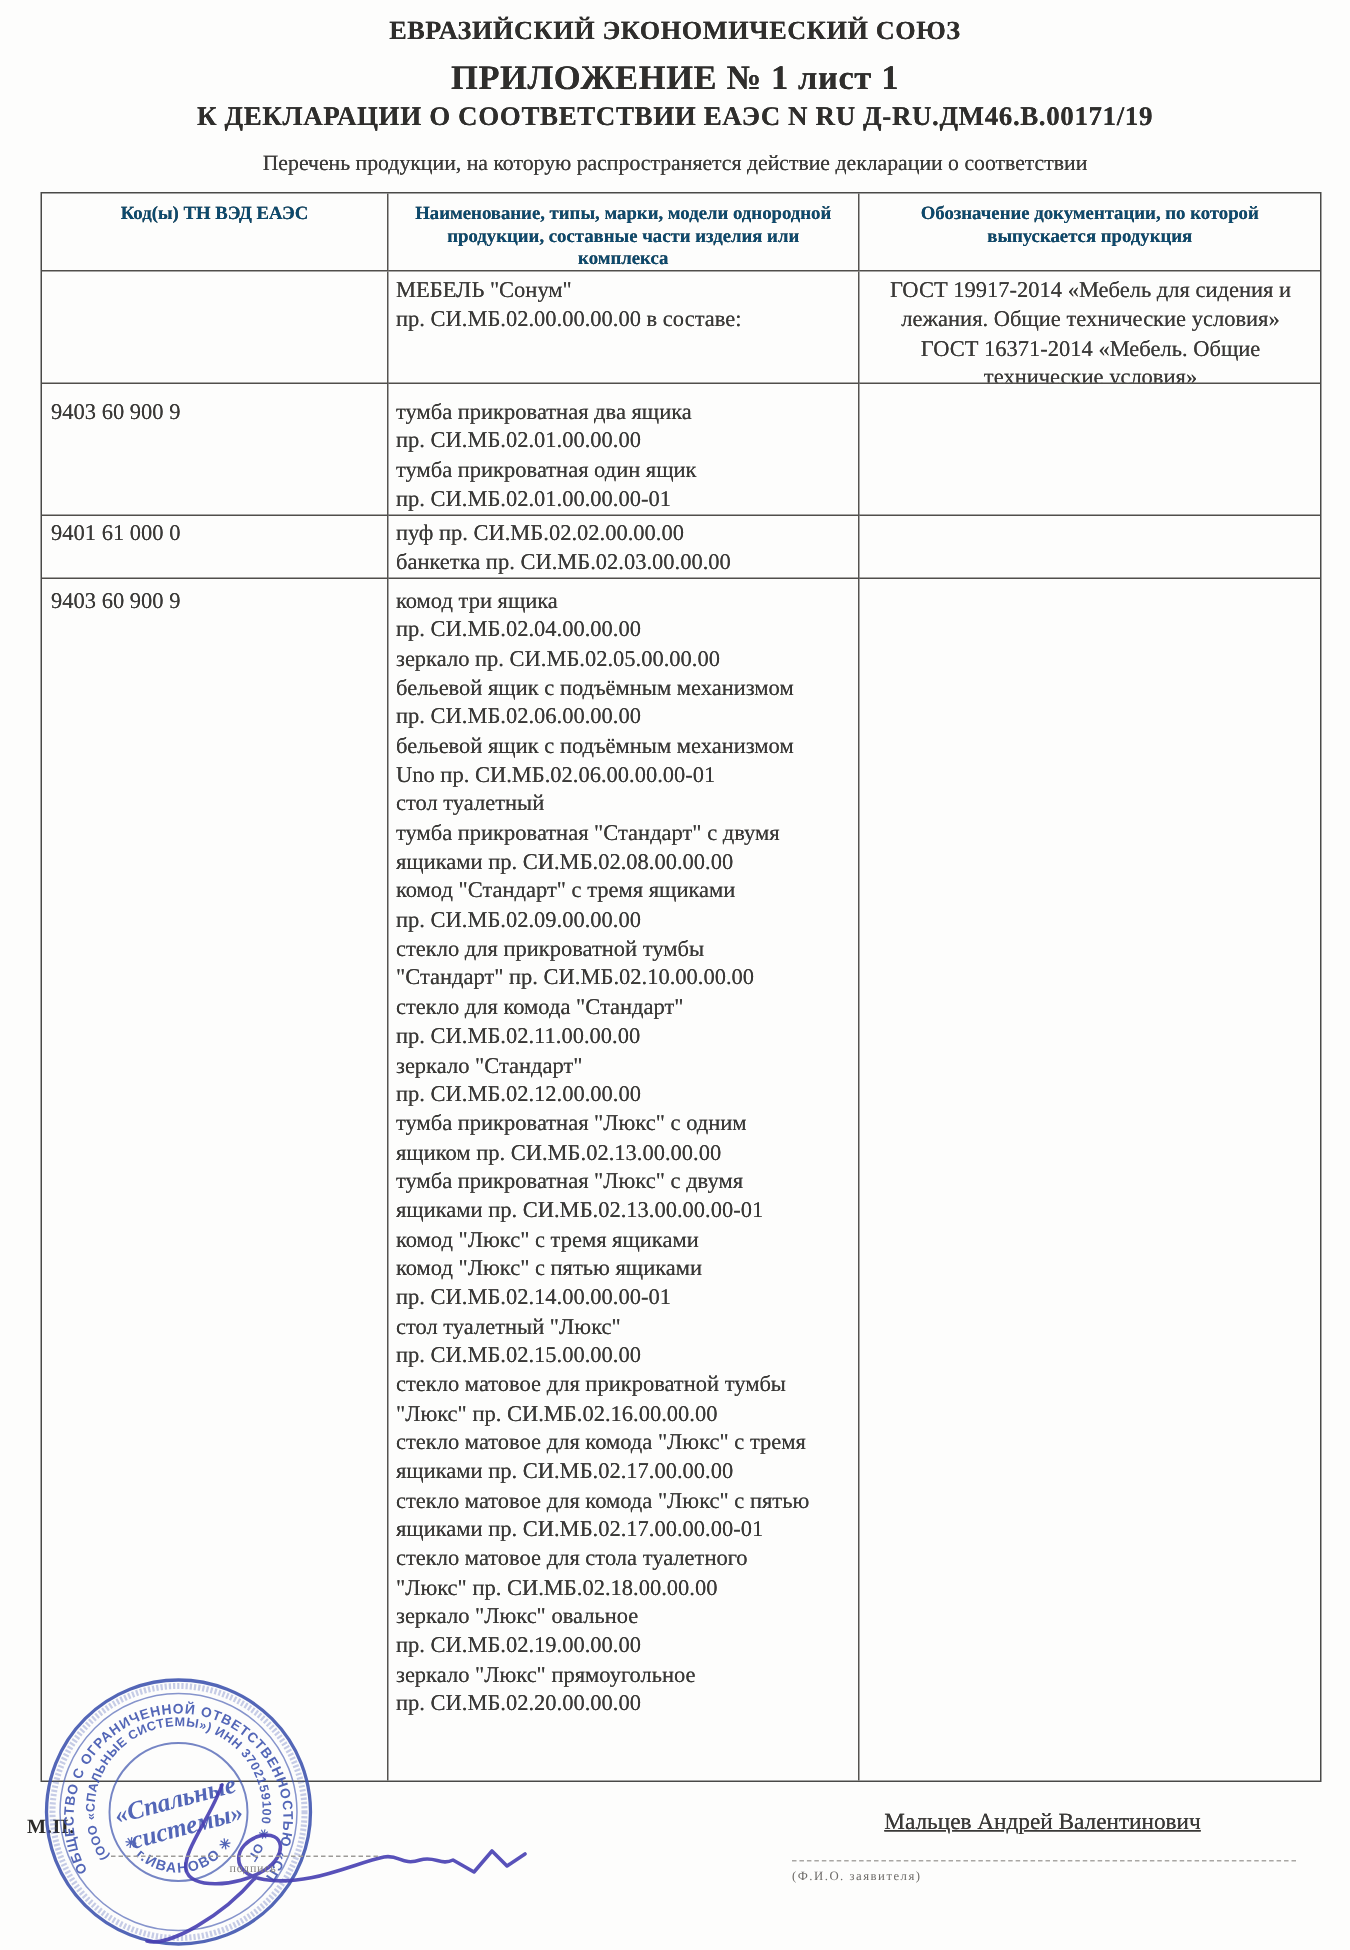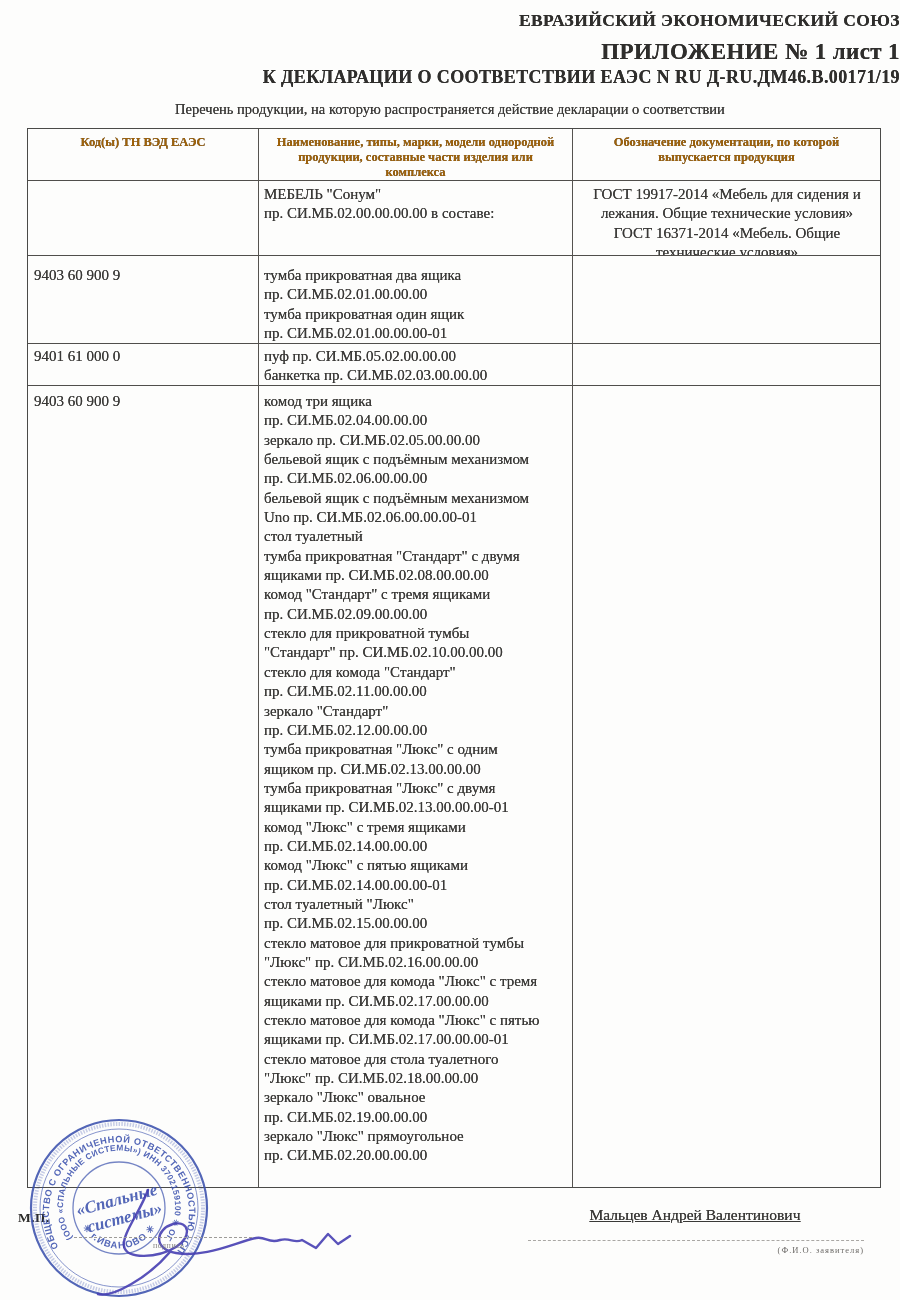--- a/index.html
+++ b/index.html
@@ -7,21 +7,21 @@
     width:900px;height:1300px;
     background:#fdfdfc;
     font-family:"Liberation Serif", serif;
     color:#3a3937;
     position:relative;
     overflow:hidden;
   }
   .abs{position:absolute;}
   
   .title-line{
-    left:0;right:0;text-align:right;
+    left:0;right:0;text-align:center;
     font-weight:bold;color:#2f2e2c;
     text-shadow:0 0 .4px #2f2e2c;
     letter-spacing:.4px;
   }
   .t1{top:10px;font-size:17.5px;}
   .t2{top:39px;font-size:23px;}
   .t3{top:67px;font-size:18px;}
   .subtitle{
     top:101px;left:0;right:0;text-align:center;
     font-size:14.5px;color:#3c3b39;text-shadow:0 0 .3px #3c3b39;
@@ -41,36 +41,36 @@
   }
   .tr > div:last-child{border-right:none;text-align:center;}
   .tr:last-child > div{border-bottom:none;}
   .r-head{height:52px;}
   .r-a{height:75px;}
   .r-b{height:88px;}
   .r-c{height:42px;}
   .r-d{height:801px;}
   .th{
     text-align:center;font-weight:bold;font-size:12.5px;
-    line-height:15px;padding:6px 12px 0 12px;color:#a16207;
+    line-height:15px;padding:6px 12px 0 12px;color:#0c4a6e;
   }
   .cell{font-size:15px;padding:3px 2px 0 5px;}
   .cell .cell-line{line-height:19.35px;white-space:nowrap;}
   .code-cell{padding-left:6px;}
   .r-a .cell{padding-top:4px;}
   .r-b .cell{padding-top:10px;}
   .r-c .cell{padding-top:3px;}
   .r-d .cell{padding-top:6px;}
   
   .mp-label{left:18px;top:1210px;font-size:13.5px;font-weight:bold;color:#2c2b29;letter-spacing:.5px;}
   .sign-dash{left:74px;top:1237px;width:178px;border-top:1.2px dashed #9d9b98;}
   .sign-caption{left:118px;top:1241px;font-size:8px;color:#84827f;letter-spacing:.5px;margin-left:35px;}
   .applicant-name{left:520px;top:1206px;width:350px;text-align:center;font-size:15.5px;color:#3a3937;text-shadow:0 0 .3px #3a3937;text-decoration:underline;}
   .fio-dash{left:528px;top:1240px;width:336px;border-top:1.2px dashed #a9a7a4;}
-  .applicant-caption{left:528px;top:1245px;width:336px;text-align:right;font-size:8.5px;color:#6d6b68;letter-spacing:1px;}
+  .applicant-caption{left:528px;top:1245px;width:336px;text-align:left;font-size:8.5px;color:#6d6b68;letter-spacing:1px;}
   .stamp-svg{left:20px;top:1110px;}
   .signature-svg{left:40px;top:1150px;}
 </style>
 </head>
 <body>
 
 <div class="abs title-line t1">ЕВРАЗИЙСКИЙ ЭКОНОМИЧЕСКИЙ СОЮЗ</div>
 <div class="abs title-line t2">ПРИЛОЖЕНИЕ № 1 лист 1</div>
 <div class="abs title-line t3">К ДЕКЛАРАЦИИ О СООТВЕТСТВИИ ЕАЭС N RU Д-RU.ДМ46.В.00171/19</div>
 <div class="abs subtitle">Перечень продукции, на которую распространяется действие декларации о соответствии</div>
@@ -113,21 +113,21 @@
         <div class="cell-line">тумба прикроватная один ящик</div>
         <div class="cell-line">пр. СИ.МБ.02.01.00.00.00-01</div>
       </div>
     <div class="cell"></div>
   </div>
   <div class="tr r-c">
     <div class="cell code-cell">
         <div class="cell-line">9401 61 000 0</div>
       </div>
     <div class="cell">
-        <div class="cell-line">пуф пр. СИ.МБ.05.02.00.00.00</div>
+        <div class="cell-line">пуф пр. СИ.МБ.02.02.00.00.00</div>
         <div class="cell-line">банкетка пр. СИ.МБ.02.03.00.00.00</div>
       </div>
     <div class="cell"></div>
   </div>
   <div class="tr r-d">
     <div class="cell code-cell">
         <div class="cell-line">9403 60 900 9</div>
       </div>
     <div class="cell">
         <div class="cell-line">комод три ящика</div>
@@ -146,21 +146,20 @@
         <div class="cell-line">"Стандарт" пр. СИ.МБ.02.10.00.00.00</div>
         <div class="cell-line">стекло для комода "Стандарт"</div>
         <div class="cell-line">пр. СИ.МБ.02.11.00.00.00</div>
         <div class="cell-line">зеркало "Стандарт"</div>
         <div class="cell-line">пр. СИ.МБ.02.12.00.00.00</div>
         <div class="cell-line">тумба прикроватная "Люкс" с одним</div>
         <div class="cell-line">ящиком пр. СИ.МБ.02.13.00.00.00</div>
         <div class="cell-line">тумба прикроватная "Люкс" с двумя</div>
         <div class="cell-line">ящиками пр. СИ.МБ.02.13.00.00.00-01</div>
         <div class="cell-line">комод "Люкс" с тремя ящиками</div>
-        <div class="cell-line">пр. СИ.МБ.02.14.00.00.00</div>
         <div class="cell-line">комод "Люкс" с пятью ящиками</div>
         <div class="cell-line">пр. СИ.МБ.02.14.00.00.00-01</div>
         <div class="cell-line">стол туалетный "Люкс"</div>
         <div class="cell-line">пр. СИ.МБ.02.15.00.00.00</div>
         <div class="cell-line">стекло матовое для прикроватной тумбы</div>
         <div class="cell-line">"Люкс" пр. СИ.МБ.02.16.00.00.00</div>
         <div class="cell-line">стекло матовое для комода "Люкс" с тремя</div>
         <div class="cell-line">ящиками пр. СИ.МБ.02.17.00.00.00</div>
         <div class="cell-line">стекло матовое для комода "Люкс" с пятью</div>
         <div class="cell-line">ящиками пр. СИ.МБ.02.17.00.00.00-01</div>

